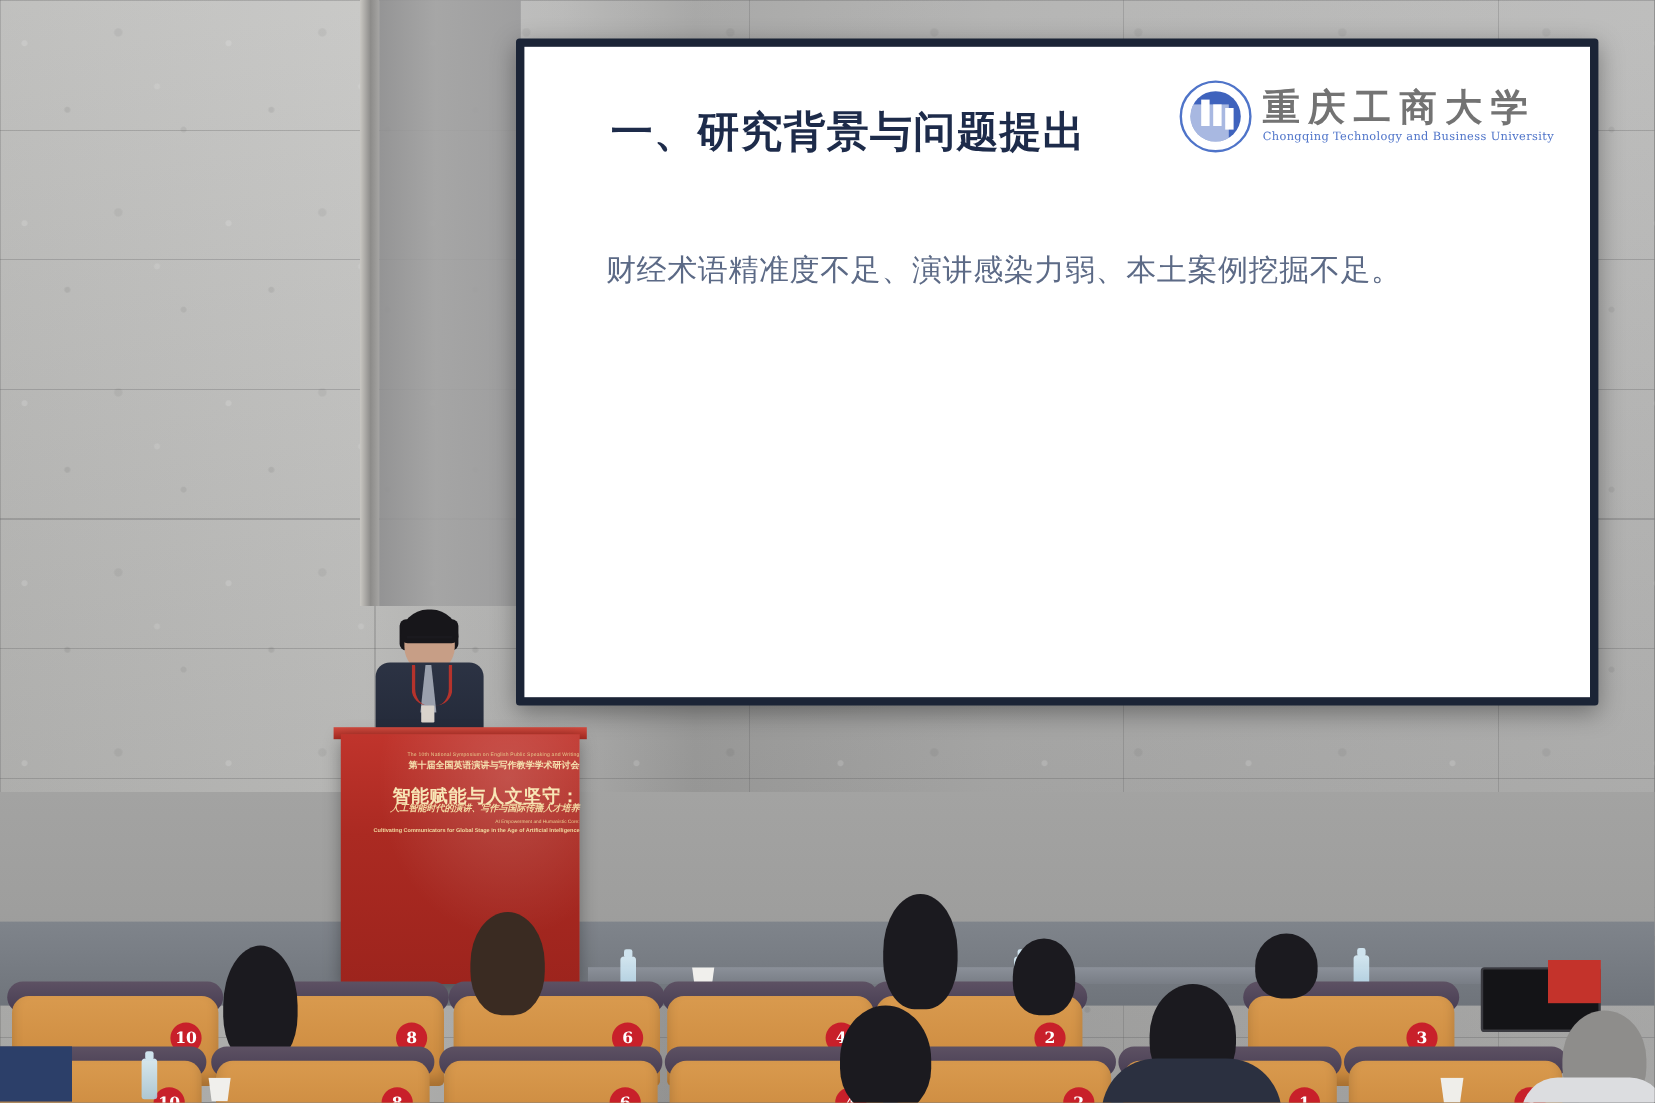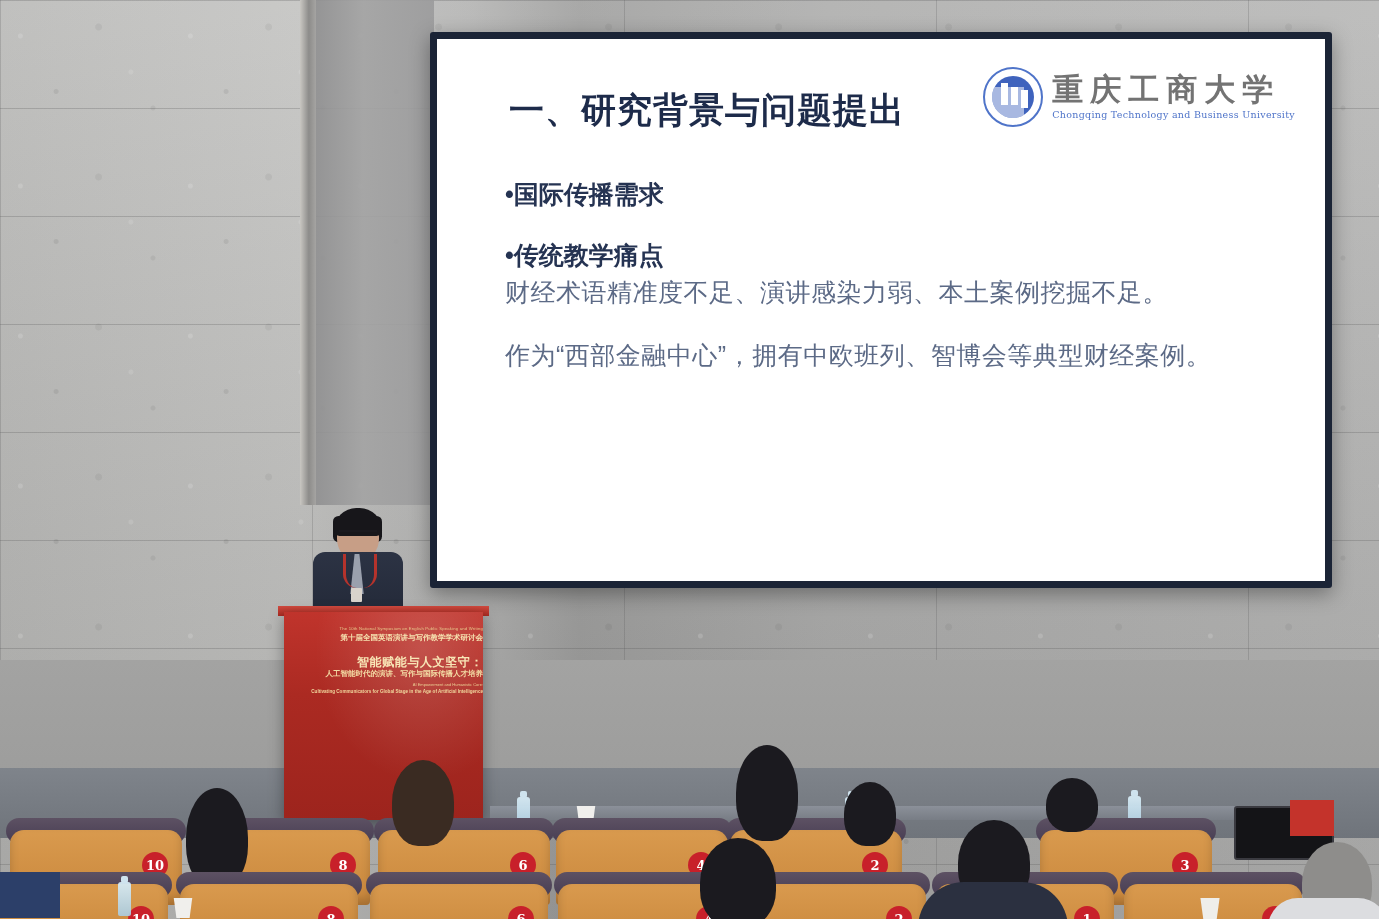--- a/index.html
+++ b/index.html
@@ -73,22 +73,22 @@
   .podium{position:absolute;left:284px;top:612px;width:199px;height:208px;
     background:linear-gradient(180deg,#c0342c,#ab2a22 40%,#9d241d);
     box-shadow:0 4px 14px rgba(0,0,0,.35);}
   .podium-sheen{position:absolute;inset:0;
     background:radial-gradient(ellipse at 70% 18%, rgba(255,255,255,.16), transparent 55%);}
   .podium-top{position:absolute;left:278px;top:606px;width:211px;height:10px;
     background:linear-gradient(180deg,#d14a3f,#a82a21);}
   .pd-txt{position:absolute;left:0;right:0;text-align:right;color:#f3d79a;}
   .pd1{top:14px;font-size:4.2px;letter-spacing:.2px;color:#e8c98c;}
   .pd2{top:21px;font-size:7.5px;font-weight:700;color:#f6e2b0;}
-  .pd3{top:42px;font-size:12px;font-weight:700;color:#f8e6b6;letter-spacing:.6px;}
-  .pd4{top:57px;font-size:7.5px;font-weight:700;color:#f3dba4;}
+  .pd3{top:42px;font-size:15px;font-weight:700;color:#f8e6b6;letter-spacing:.6px;}
+  .pd4{top:57px;font-size:7.5px;font-weight:700;color:#f3dba4;font-style:italic;}
   .pd5{top:70px;font-size:4px;color:#eccf93;}
   .pd6{top:77px;font-size:4.6px;font-weight:700;color:#f0d79d;}
 
   
   .speaker{position:absolute;left:307px;top:508px;width:100px;height:108px;}
   .sp-head{position:absolute;left:30px;top:4px;width:42px;height:48px;border-radius:46% 46% 44% 44%;
     background:#c79e86;}
   .sp-hair{position:absolute;left:27px;top:0px;width:48px;height:28px;border-radius:24px 24px 6px 6px;
     background:#17161a;}
   .sp-hair2{position:absolute;left:26px;top:8px;width:11px;height:26px;border-radius:8px;background:#17161a;}
@@ -156,28 +156,25 @@
         <div class="logo-inner"></div>
       </div>
       <div class="logo-text">
         <div class="logo-cn">重庆工商大学</div>
         <div class="logo-en">Chongqing Technology and Business University</div>
       </div>
     </div>
 
     <div class="body-block">
       <div class="grp">
-        <div class="b-head">•国际传播需求</div>
       </div>
       <div class="grp">
-        <div class="b-head">•传统教学痛点</div>
         <div class="b-body">财经术语精准度不足、演讲感染力弱、本土案例挖掘不足。</div>
       </div>
       <div class="grp">
-        <div class="b-body">作为“西部金融中心”，拥有中欧班列、智博会等典型财经案例。</div>
       </div>
     </div>
   </div>
 
   <div class="speaker">
     <div class="sp-hair2"></div>
     <div class="sp-hair3"></div>
     <div class="sp-head"></div>
     <div class="sp-hair"></div>
     <div class="sp-glass"></div>

